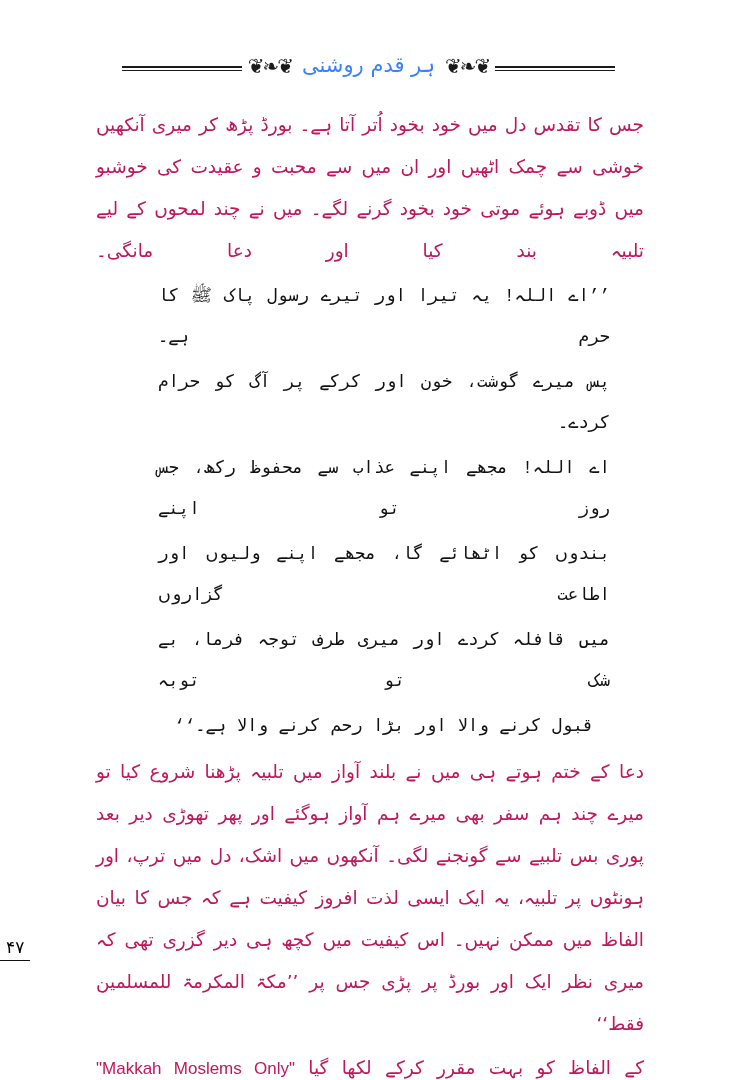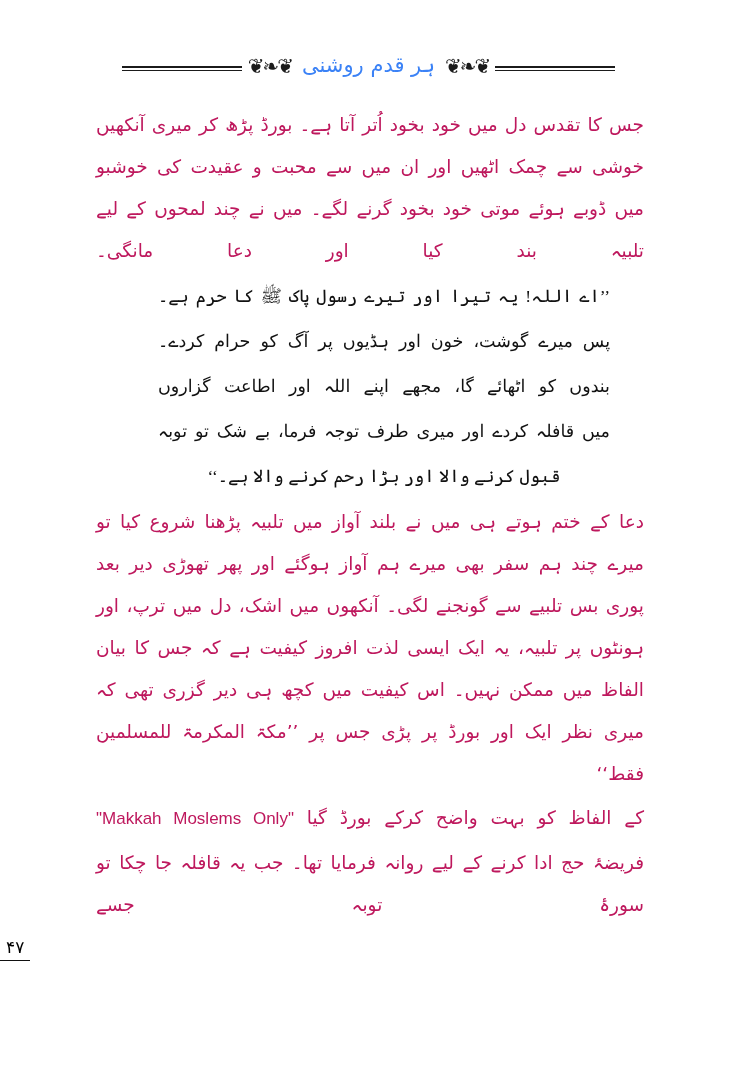--- a/index.html
+++ b/index.html
@@ -89,21 +89,21 @@
     color: #be185d;
     direction: rtl;
     text-align: justify;
     text-align-last: justify;
     word-spacing: 1px;
   }
 
   p.quote {
     margin: 4px 0 4px 0;
     padding: 0 34px 0 62px;
-    font-family: Liberation Serif, serif;
+    font-family: Liberation Mono, monospace;
     font-size: 17.5px;
     line-height: 41px;
     color: #111;
     direction: rtl;
     text-align: justify;
     text-align-last: justify;
   }
   p.quote.last-line {
     text-align: right;
     text-align-last: center;
@@ -144,29 +144,30 @@
     <span class="header-title">ہر قدم روشنی</span>
     <span class="header-orn">❦❧❦</span>
     <span class="header-rule"></span>
   </div>
 
   <div class="content">
 
     <p class="para">جس کا تقدس دل میں خود بخود اُتر آتا ہے۔ بورڈ پڑھ کر میری آنکھیں خوشی سے چمک اٹھیں اور ان میں سے محبت و عقیدت کی خوشبو میں ڈوبے ہوئے موتی خود بخود گرنے لگے۔ میں نے چند لمحوں کے لیے تلبیہ بند کیا اور دعا مانگی۔</p>
 
     <p class="quote">’’اے اللہ! یہ تیرا اور تیرے رسول پاک ﷺ کا حرم ہے۔</p>
-    <p class="quote">پس میرے گوشت، خون اور ہڈیوں پر آگ کو حرام کردے۔</p>
-    <p class="quote">بندوں کو اٹھائے گا، مجھے اپنے اللہ اور اطاعت گزاروں</p>
+    <p class="quote">پس میرے گوشت، خون اور کرکے پر آگ کو حرام کردے۔</p>
+    <p class="quote">اے اللہ! مجھے اپنے عذاب سے محفوظ رکھ، جس روز تو اپنے</p>
+    <p class="quote">بندوں کو اٹھائے گا، مجھے اپنے ولیوں اور اطاعت گزاروں</p>
     <p class="quote">میں قافلہ کردے اور میری طرف توجہ فرما، بے شک تو توبہ</p>
     <p class="quote last-line">قبول کرنے والا اور بڑا رحم کرنے والا ہے۔‘‘</p>
 
     <p class="para">دعا کے ختم ہوتے ہی میں نے بلند آواز میں تلبیہ پڑھنا شروع کیا تو میرے چند ہم سفر بھی میرے ہم آواز ہوگئے اور پھر تھوڑی دیر بعد پوری بس تلبیے سے گونجنے لگی۔ آنکھوں میں اشک، دل میں ترپ، اور ہونٹوں پر تلبیہ، یہ ایک ایسی لذت افروز کیفیت ہے کہ جس کا بیان الفاظ میں ممکن نہیں۔ اس کیفیت میں کچھ ہی دیر گزری تھی کہ میری نظر ایک اور بورڈ پر پڑی جس پر ’’مکۃ المکرمۃ للمسلمین فقط‘‘</p>
 
     <p class="para">
-      <span>کے الفاظ کو بہت واضح کرکے بورڈ گیا</span>
+      <span>کے الفاظ کو بہت مقرر کرکے لکھا گیا</span>
       <span class="latin">"Makkah Moslems Only"</span>
     </p>
 
     <p class="para">فریضۂ حج ادا کرنے کے لیے روانہ فرمایا تھا۔ جب یہ قافلہ جا چکا تو سورۂ توبہ جسے</p>
 
   </div>
 
   <div class="folio">
     <span class="folio-num">۴۷</span>
   </div>

